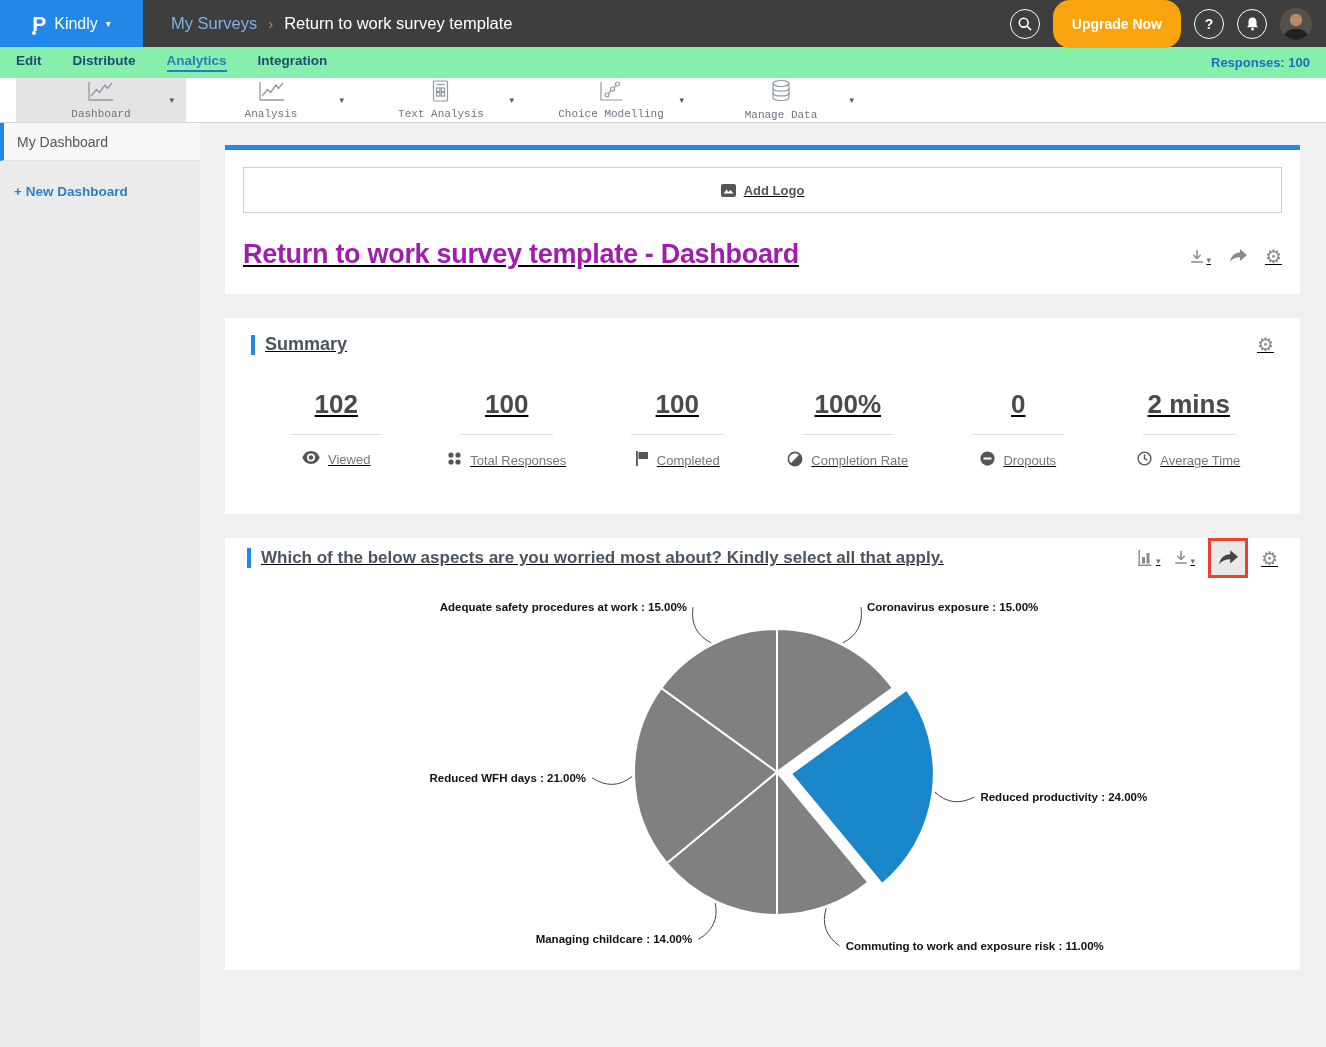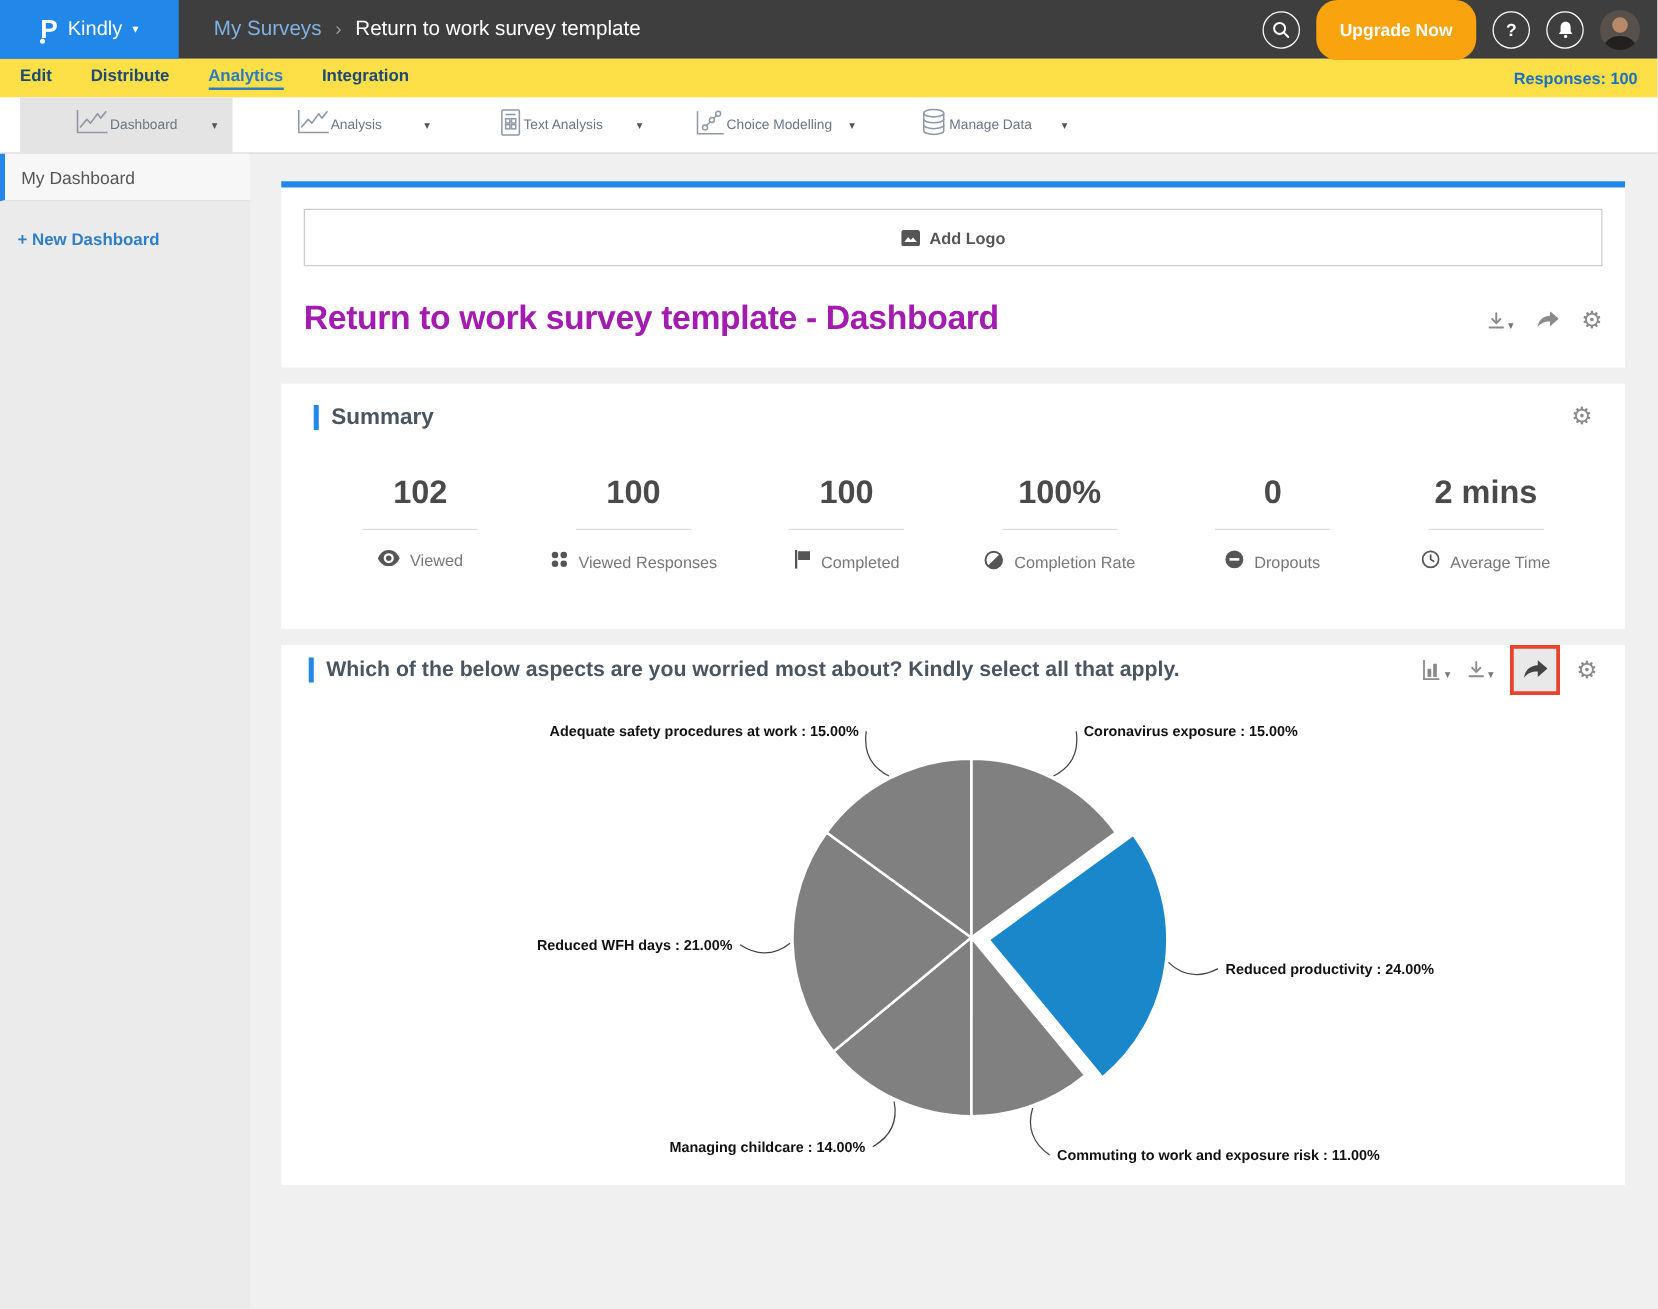--- a/index.html
+++ b/index.html
@@ -22,48 +22,48 @@
   .topbar-right { margin-left:auto; display:flex; align-items:center; gap:13px; margin-right:14px; }
   .icon-circle { width:30px; height:30px; border:1.7px solid #fff; border-radius:50%;
     display:flex; align-items:center; justify-content:center; color:#fff; cursor:pointer;
     font-weight:bold; font-size:14px; }
   .upgrade-btn { background:#f9a30f; color:#fff; font-weight:bold; font-size:14px;
     padding:16px 19px; border-radius:17px; border:none; cursor:pointer;
     font-family:"Liberation Sans", sans-serif; }
   .avatar { width:32px; height:32px; border-radius:50%; overflow:hidden; cursor:pointer; }
 
   
-  .tabs-row { height:31px; background:#fde047; display:flex; align-items:center; padding:0 16px; }
+  .tabs-row { height:31px; background:#86efac; display:flex; align-items:center; padding:0 16px; }
   .tab { margin-right:31px; font-size:13.5px; font-weight:bold; color:#1e4a73; cursor:pointer;
     padding-bottom:2px; border-bottom:2px solid transparent; }
   .tab.active { color:#2d7cbf; border-bottom-color:#2d7cbf; }
   .responses { margin-left:auto; color:#1a6fc0; font-size:13px; font-weight:bold; }
 
   
   .toolbar { height:45px; background:#fff; border-bottom:1px solid #d4d4d4;
     display:flex; padding-left:16px; }
   .tool-item { width:170px; display:flex; align-items:center; justify-content:center;
     position:relative; cursor:pointer; }
   .tool-item.active { background:#e4e4e4; }
-  .tool-inner { display:flex; flex-direction:row; align-items:center; gap:1px; color:#8e99a5; }
+  .tool-inner { display:flex; flex-direction:column; align-items:center; gap:1px; color:#8e99a5;font-family:Liberation Mono, monospace; }
   .tool-label { font-size:11px; color:#6b7682; }
   .tool-caret { position:absolute; right:12px; top:50%; transform:translateY(-50%);
     font-size:9px; color:#555; }
 
   
   .layout { display:flex; height:924px; }
   .sidebar { width:200px; background:#ebebeb; flex-shrink:0; }
   .side-item { height:38px; background:#f7f7f7; border-left:4px solid #2187e8;
     border-bottom:1px solid #e2e2e2; display:flex; align-items:center; padding-left:13px;
     font-size:14px; color:#555; cursor:pointer; }
   .new-dash { margin:23px 0 0 14px; color:#2e7fc6; font-size:13.5px; font-weight:bold; cursor:pointer; }
   .main { flex:1; padding:22px 26px 0 25px; overflow:hidden; }
 
   
-  .card { background:#fff; margin-bottom:13px; }
+  .card { background:#fff; margin-bottom:24px;text-decoration:underline; }
   .card1 { border-top:5px solid #2187e8; padding:17px 18px 24px; }
   .addlogo-box { border:1px solid #ccc; height:46px; display:flex; align-items:center;
     justify-content:center; gap:8px; margin-bottom:26px; cursor:pointer; }
   .addlogo-label { font-size:13px; color:#555; font-weight:bold; }
   .title-row { display:flex; align-items:flex-start; }
   .dash-title { color:#a21caf; font-size:27px; font-weight:bold; letter-spacing:-0.3px; }
   .title-icons { margin-left:auto; display:flex; gap:18px; align-items:center;
     color:#999; margin-top:8px; }
   .mini-caret { font-size:9px; color:#777; align-self:flex-end; margin-left:1px; }
   .icon-btn { display:flex; cursor:pointer; color:#8a8a8a; }
@@ -261,21 +261,21 @@
           <div class="stat">
             <div class="stat-value">100</div>
             <div class="stat-div"></div>
             <div class="stat-label">
               <span><svg width="15" height="15" viewBox="0 0 15 15" fill="#555">
                   <circle cx="4" cy="4" r="2.6"></circle>
                   <circle cx="11" cy="4" r="2.6"></circle>
                   <circle cx="4" cy="11" r="2.6"></circle>
                   <circle cx="11" cy="11" r="2.6"></circle>
                 </svg></span>
-              <span>Viewed Responses</span>
+              <span>Total Responses</span>
             </div>
           </div>
           <div class="stat">
             <div class="stat-value">100</div>
             <div class="stat-div"></div>
             <div class="stat-label">
               <span><svg width="14" height="15" viewBox="0 0 14 15" fill="#555">
                   <rect x="1" y="0" width="1.8" height="15"></rect>
                   <path d="M3.5 1 H13 V8 H3.5 Z"></path>
                 </svg></span>

